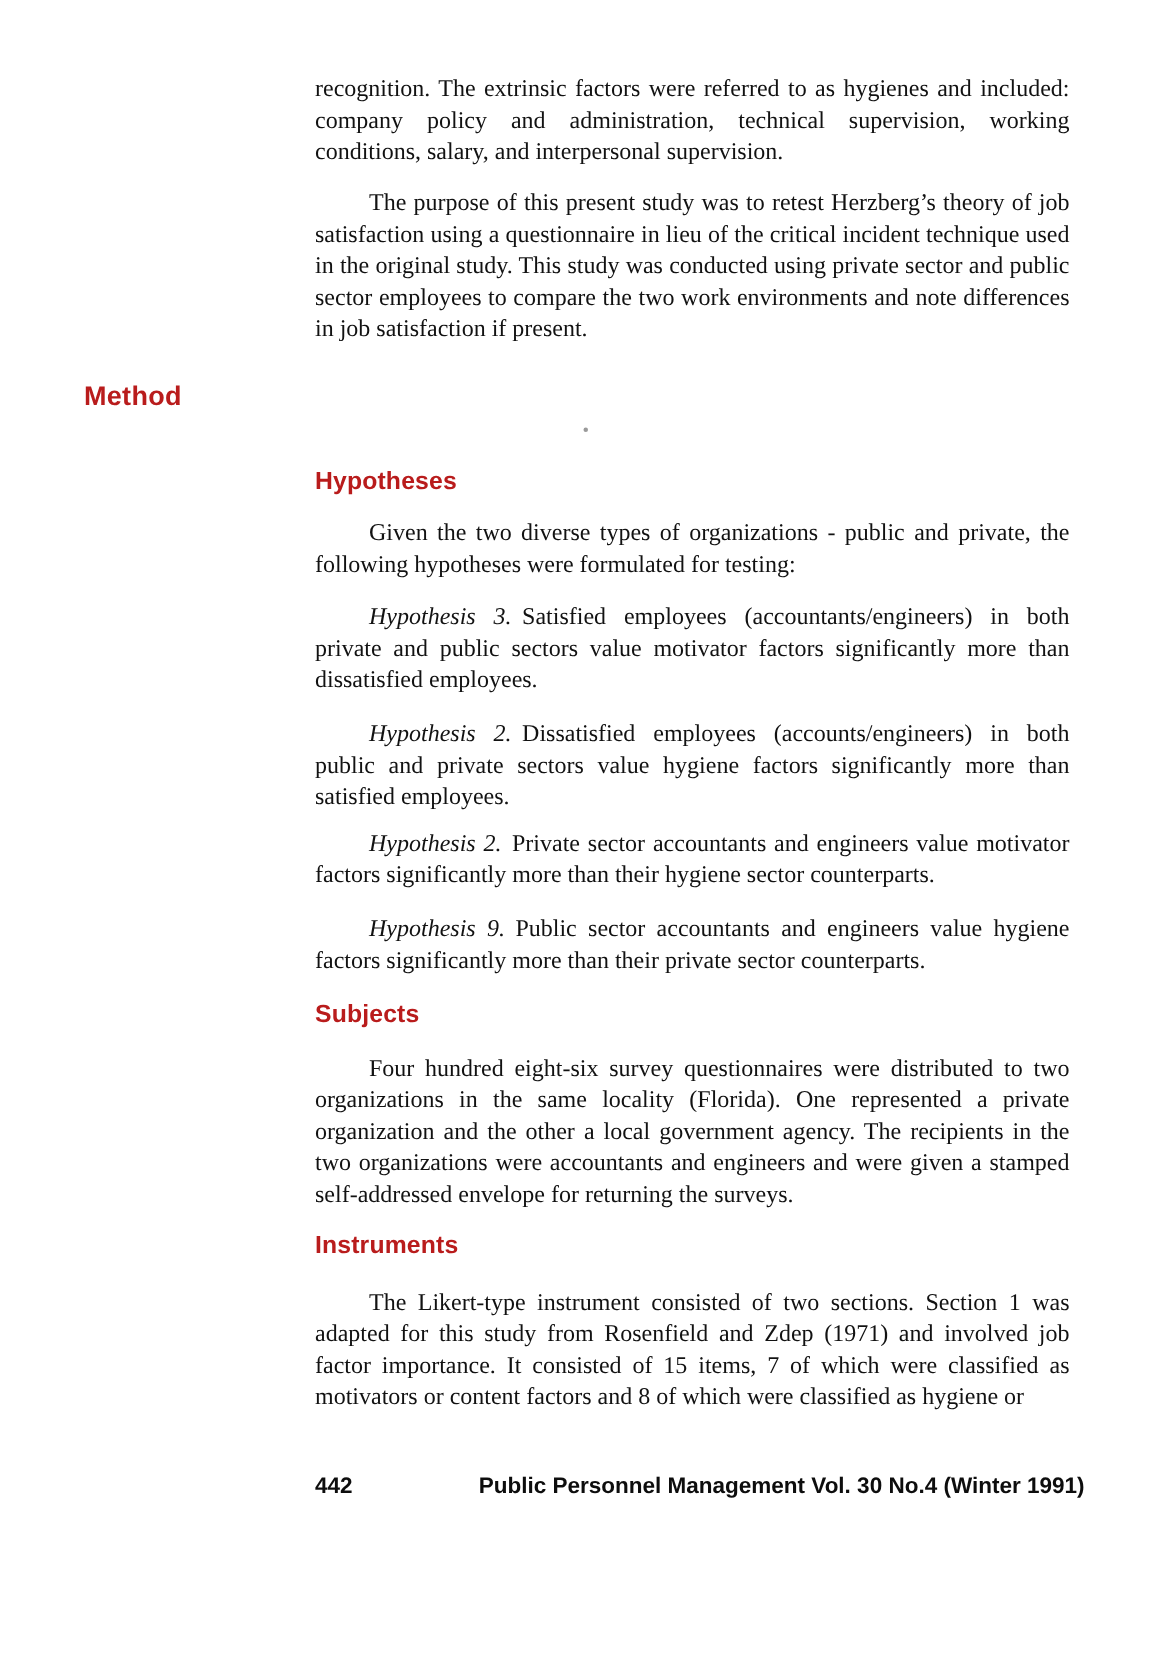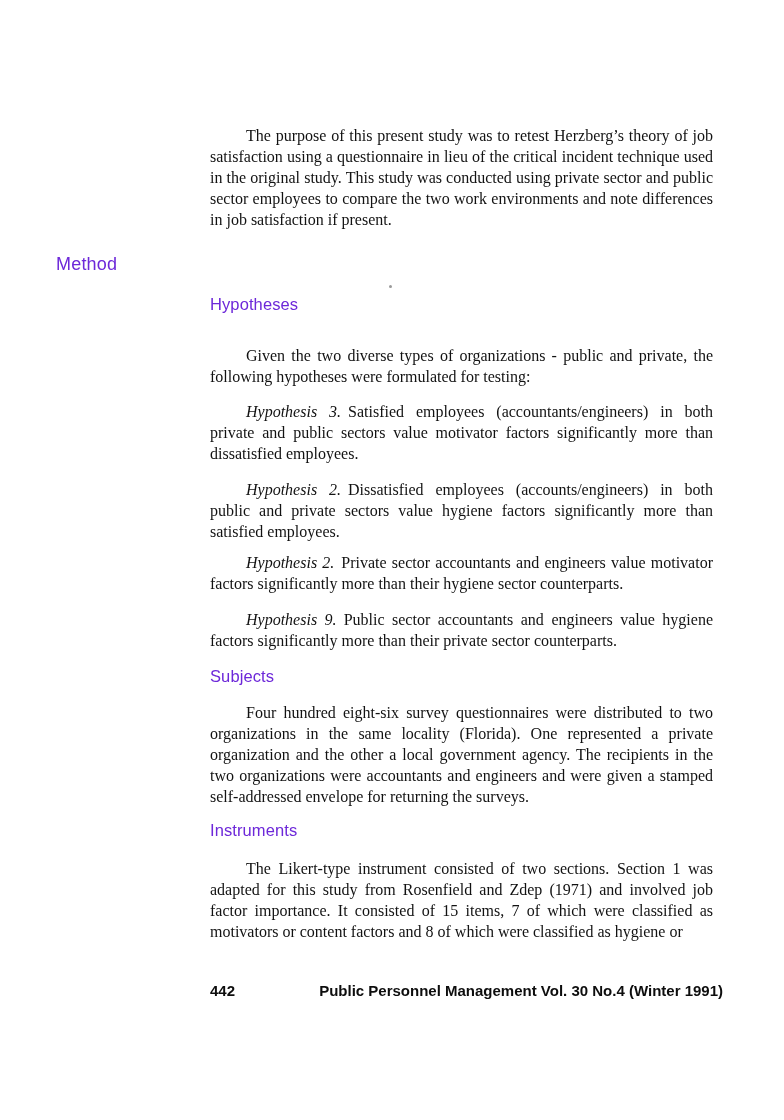--- a/index.html
+++ b/index.html
@@ -28,22 +28,22 @@
   }
   .para.indent { text-indent: 36px; }
   .hyp-label {
     font-style: italic;
     margin-right: 7px;
   }
   .heading {
     position: absolute;
     margin: 0;
     font-family: "Liberation Sans", "DejaVu Sans", sans-serif;
-    font-weight: normal;
-    color: #6d28d9;
+    font-weight: bold;
+    color: #b91c1c;
   }
   .heading.major {
     left: 56px;
     font-size: 18px;
     letter-spacing: 0.2px;
   }
   .heading.sub {
     left: 210px;
     font-size: 16.5px;
     letter-spacing: 0.1px;
@@ -69,28 +69,29 @@
     height: 3px;
     border-radius: 50%;
     background: #9a9a9a;
   }
 </style>
 </head>
 <body>
 
 <div class="page">
 
+  <p class="para" style="top:49px">recognition. The extrinsic factors were referred to as hygienes and included: company policy and administration, technical supervision, working conditions, salary, and interpersonal supervision.</p>
 
   <p class="para indent" style="top:125px">The purpose of this present study was to retest Herzberg’s theory of job satisfaction using a questionnaire in lieu of the critical incident technique used in the original study. This study was conducted using private sector and public sector employees to compare the two work environments and note differences in job satisfaction if present.</p>
 
   <h2 class="heading major" style="top:254px">Method</h2>
 
   <span class="artifact-dot"></span>
 
-  <h3 class="heading sub" style="top:295px">Hypotheses</h3>
+  <h3 class="heading sub" style="top:312px">Hypotheses</h3>
 
   <p class="para indent" style="top:345px">Given the two diverse types of organizations - public and private, the following hypotheses were formulated for testing:</p>
 
   <p class="para indent" style="top:401px">
     <span class="hyp-label">Hypothesis 3.</span><span>Satisfied employees (accountants/engineers) in both private and public sectors value motivator factors significantly more than dissatisfied employees.</span>
   </p>
 
   <p class="para indent" style="top:479px">
     <span class="hyp-label">Hypothesis 2.</span><span>Dissatisfied employees (accounts/engineers) in both public and private sectors value hygiene factors significantly more than satisfied employees.</span>
   </p>

